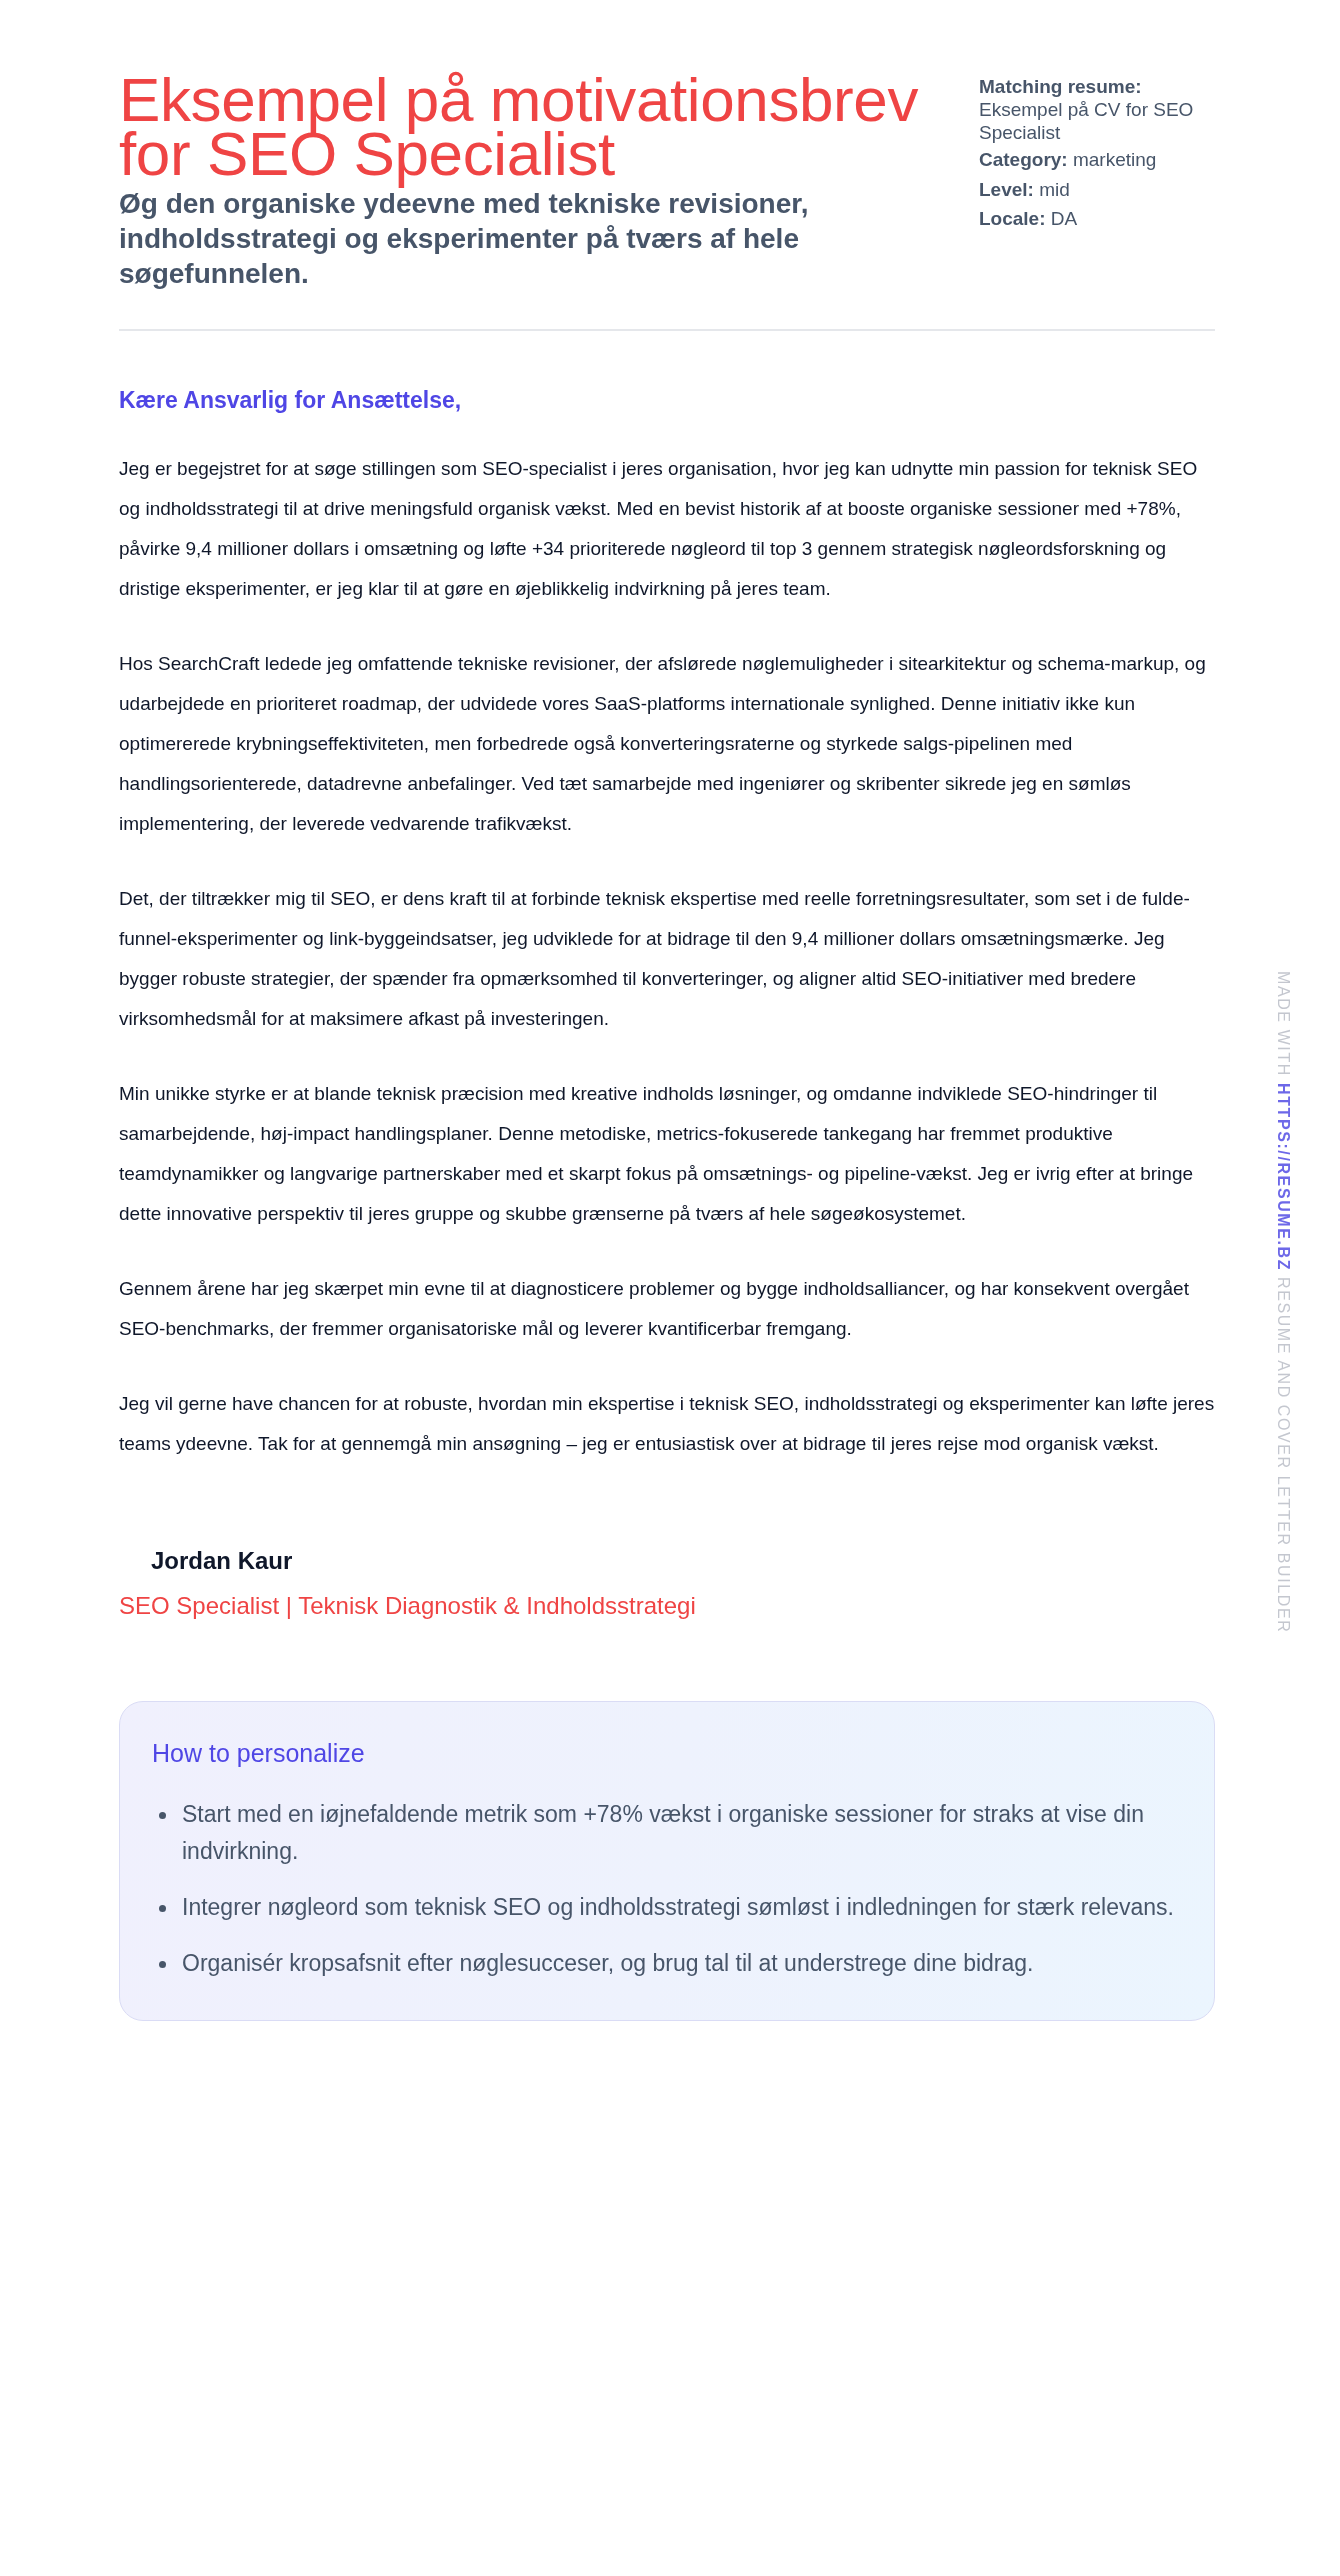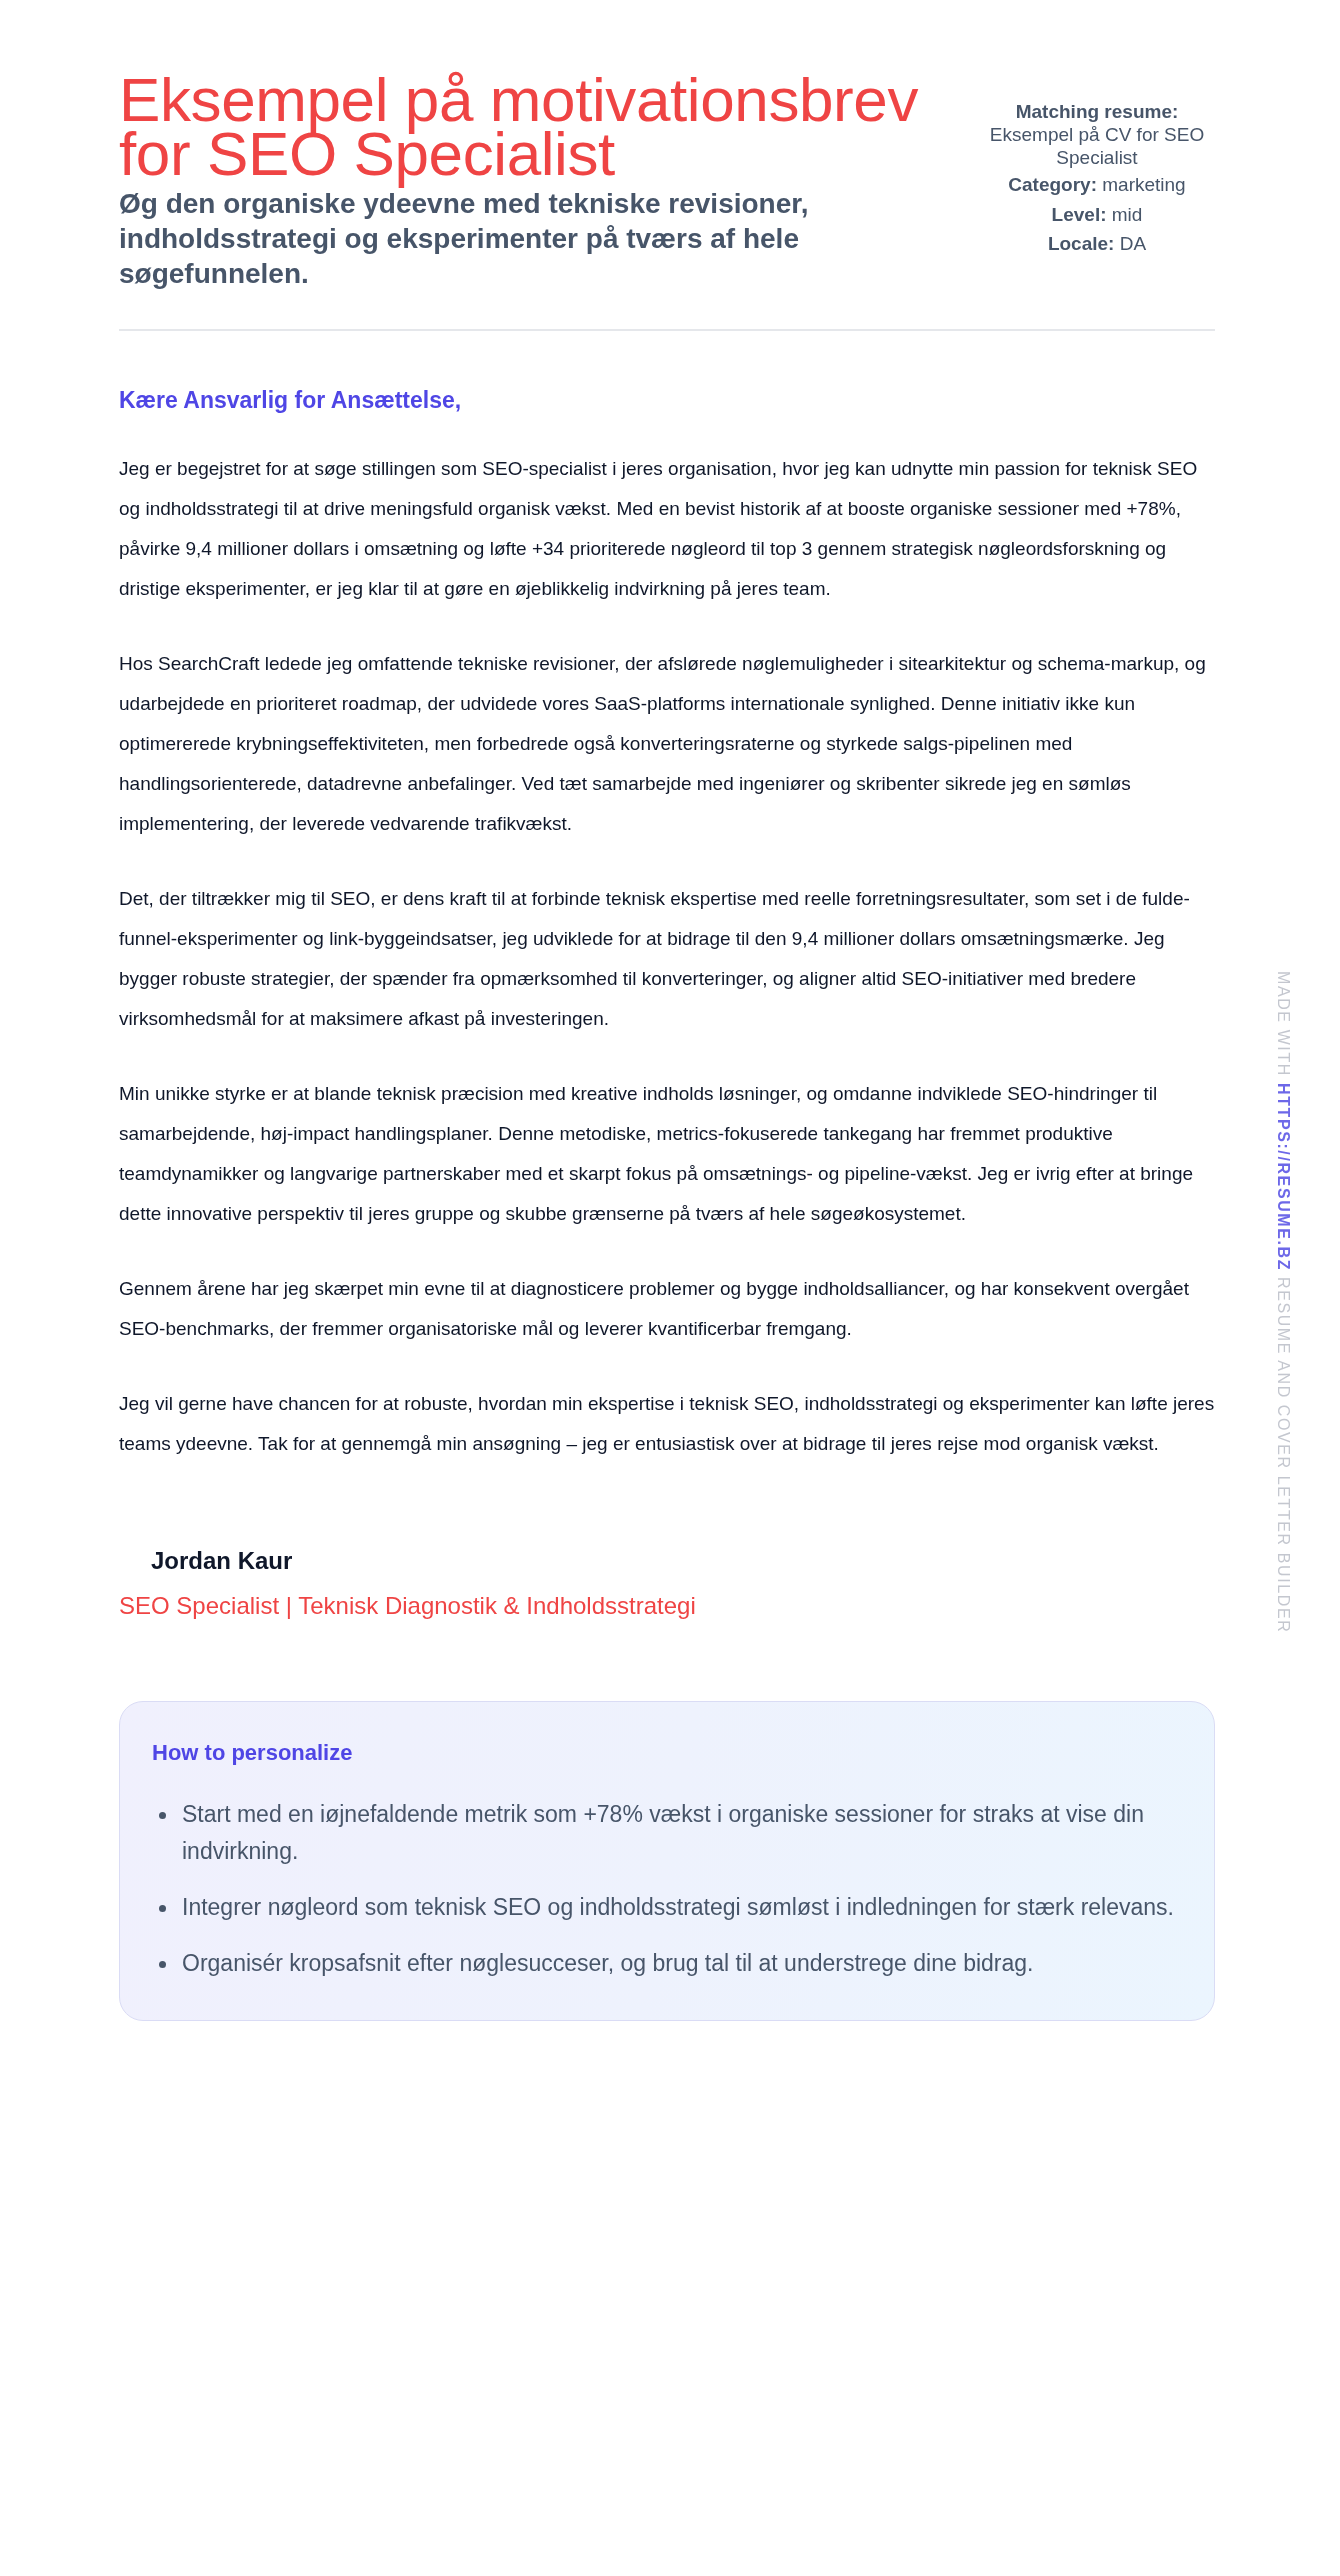--- a/index.html
+++ b/index.html
@@ -38,26 +38,25 @@
   .page-subtitle {
     margin-top: 4.7px;
     font-size: 28px;
     line-height: 35px;
     font-weight: 700;
     color: #475569;
     width: 757px;
   }
   .meta {
     width: 236px;
-    text-align: center;
+    text-align: left;
     font-size: 19px;
     line-height: 23px;
     color: #475569;
     padding-top: 1.6px;
-    margin-top: 25px;
   }
   .meta-row { margin-bottom: 6.3px; }
   .meta-row.tight { margin-bottom: 4.7px; }
   .meta-label { font-weight: 700; color: #475569; }
   .divider {
     margin-top: 38px;
     height: 2.4px;
     background: #e5e7eb;
     width: 1096px;
   }
@@ -110,23 +109,23 @@
   }
   .personalize {
     margin-top: 79px;
     width: 1096px;
     border: 1.6px solid #dadcf5;
     border-radius: 24px;
     background: linear-gradient(100deg, #f0f0fd 0%, #eef2fd 50%, #ebf5fe 100%);
     padding: 35px 32px 38px 32px;
   }
   .personalize-title {
-    font-size: 22px;
+    font-size: 25px;
     line-height: 32px;
-    font-weight: 700;
+    font-weight: 400;
     color: #4f46e5;
   }
   .tips {
     margin-top: 27px;
     list-style: none;
   }
   .tip {
     position: relative;
     padding-left: 30px;
     font-size: 23px;

